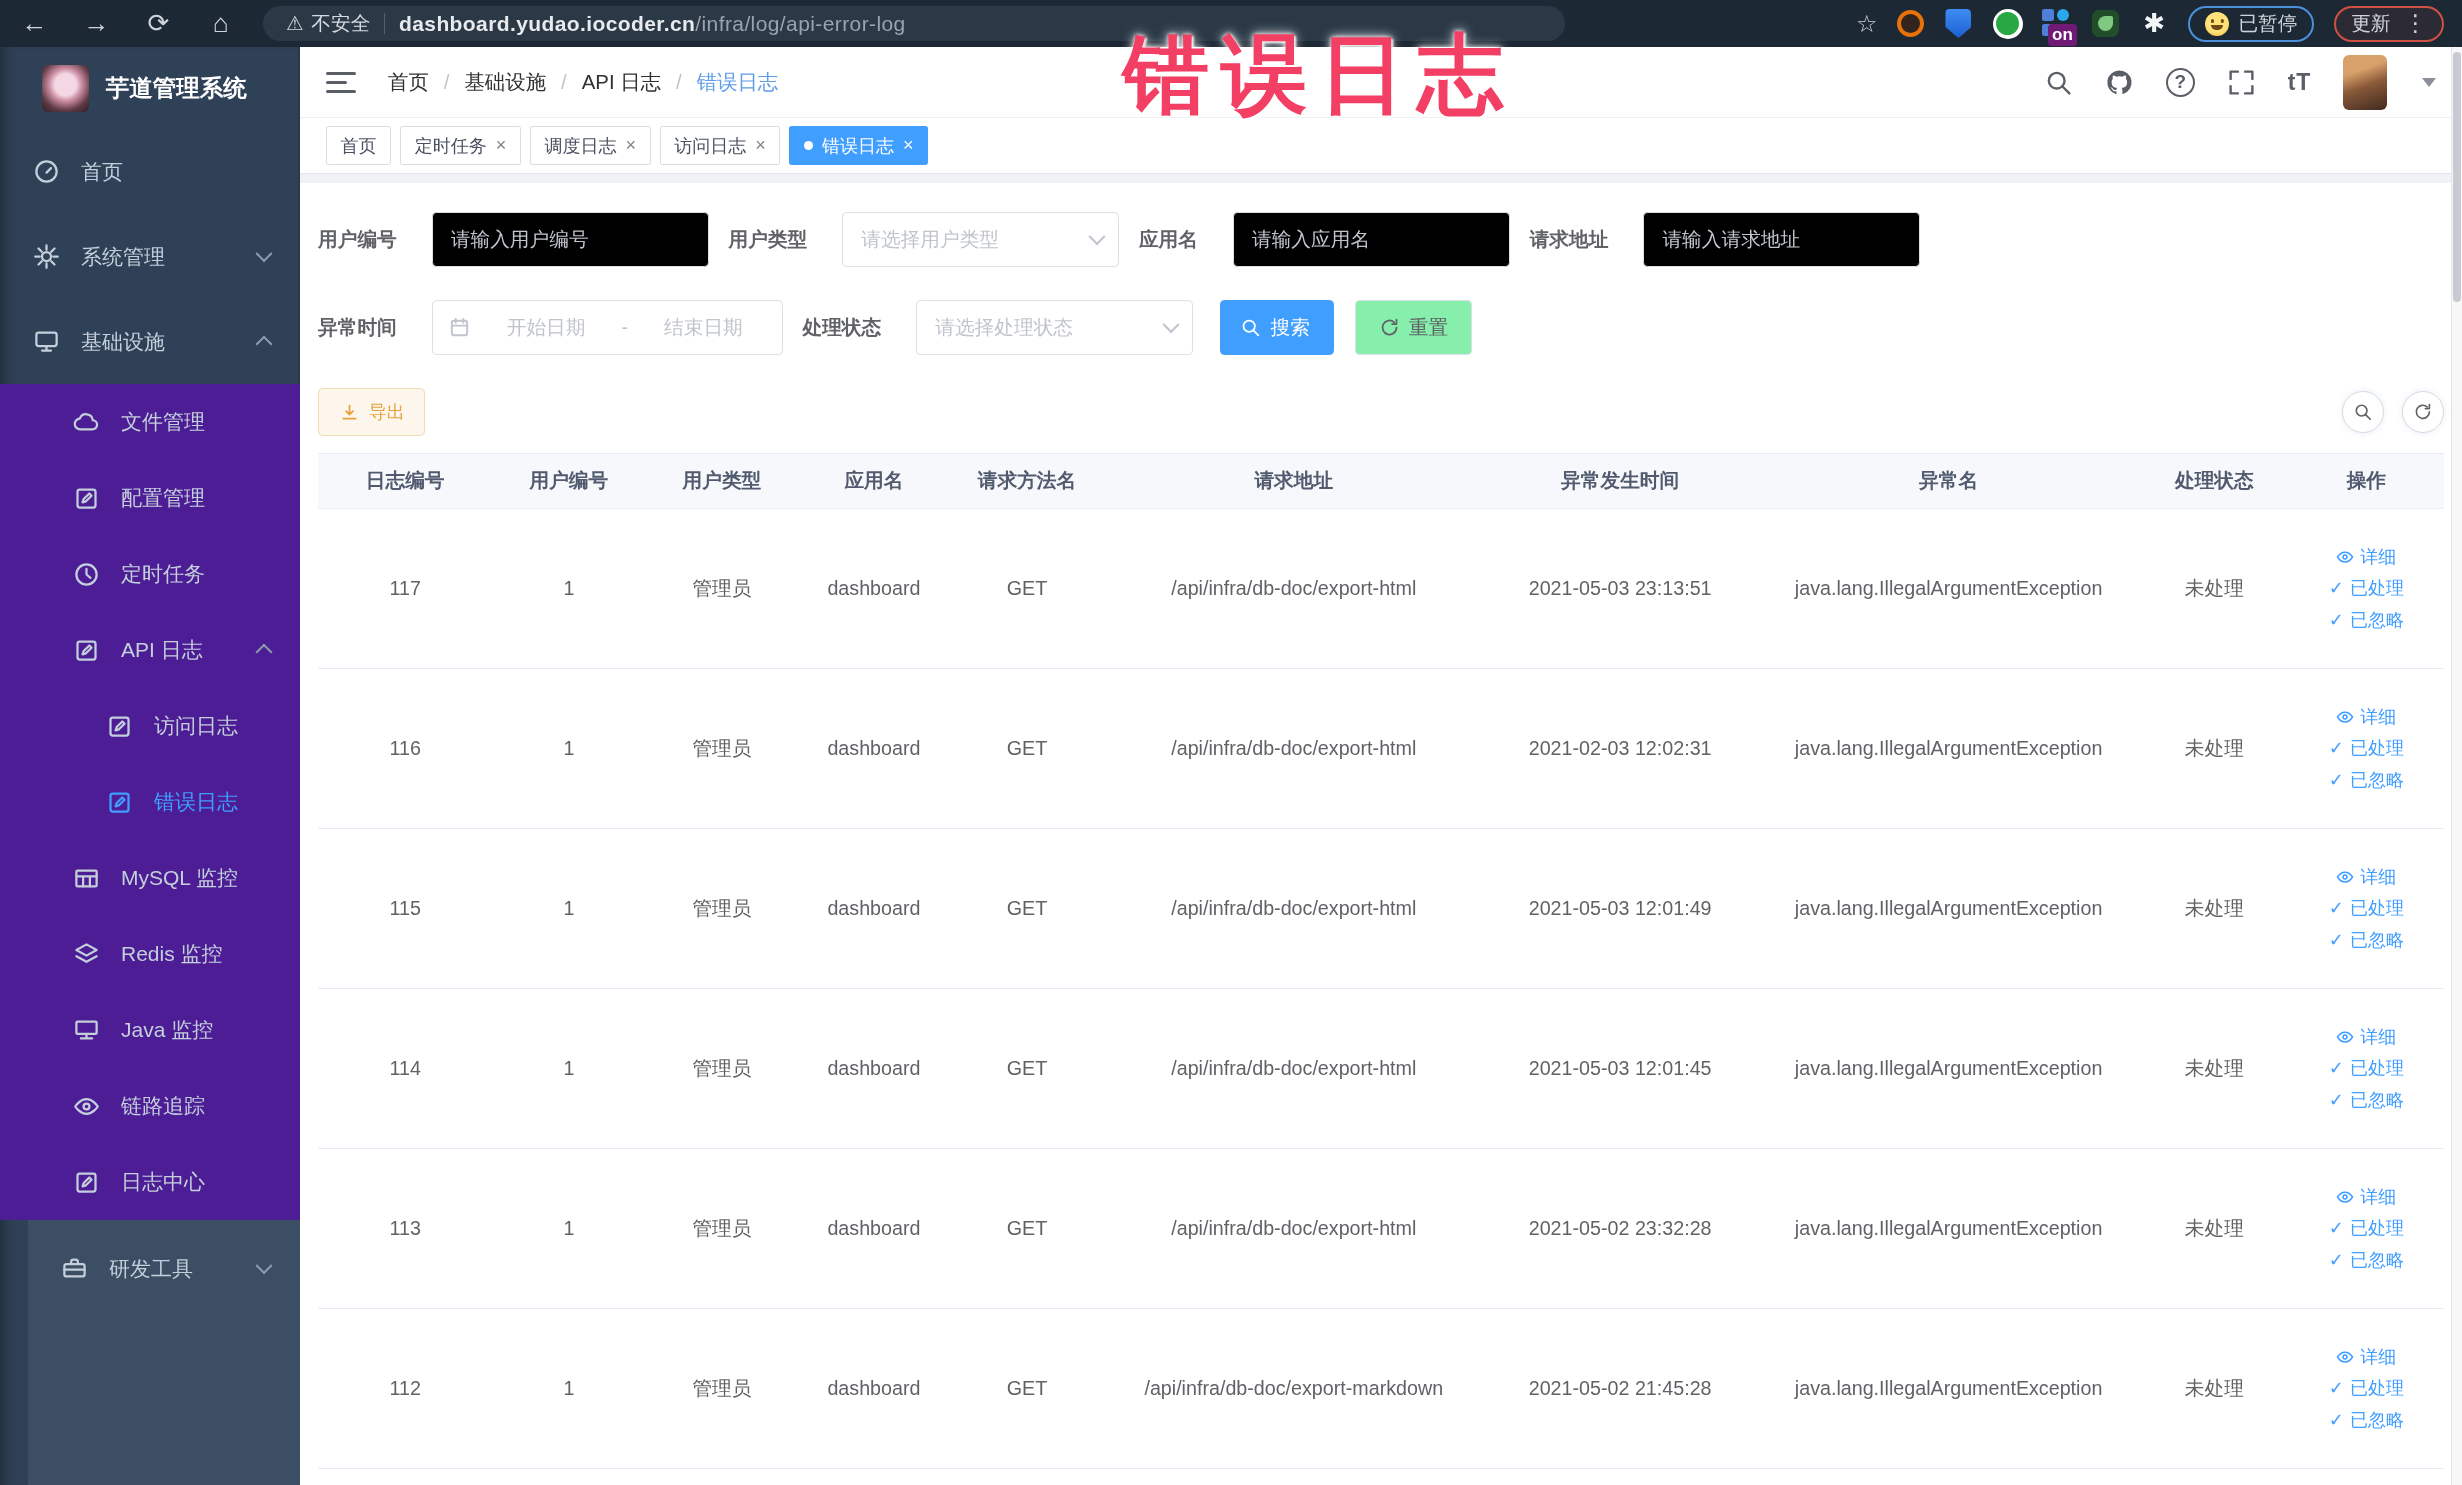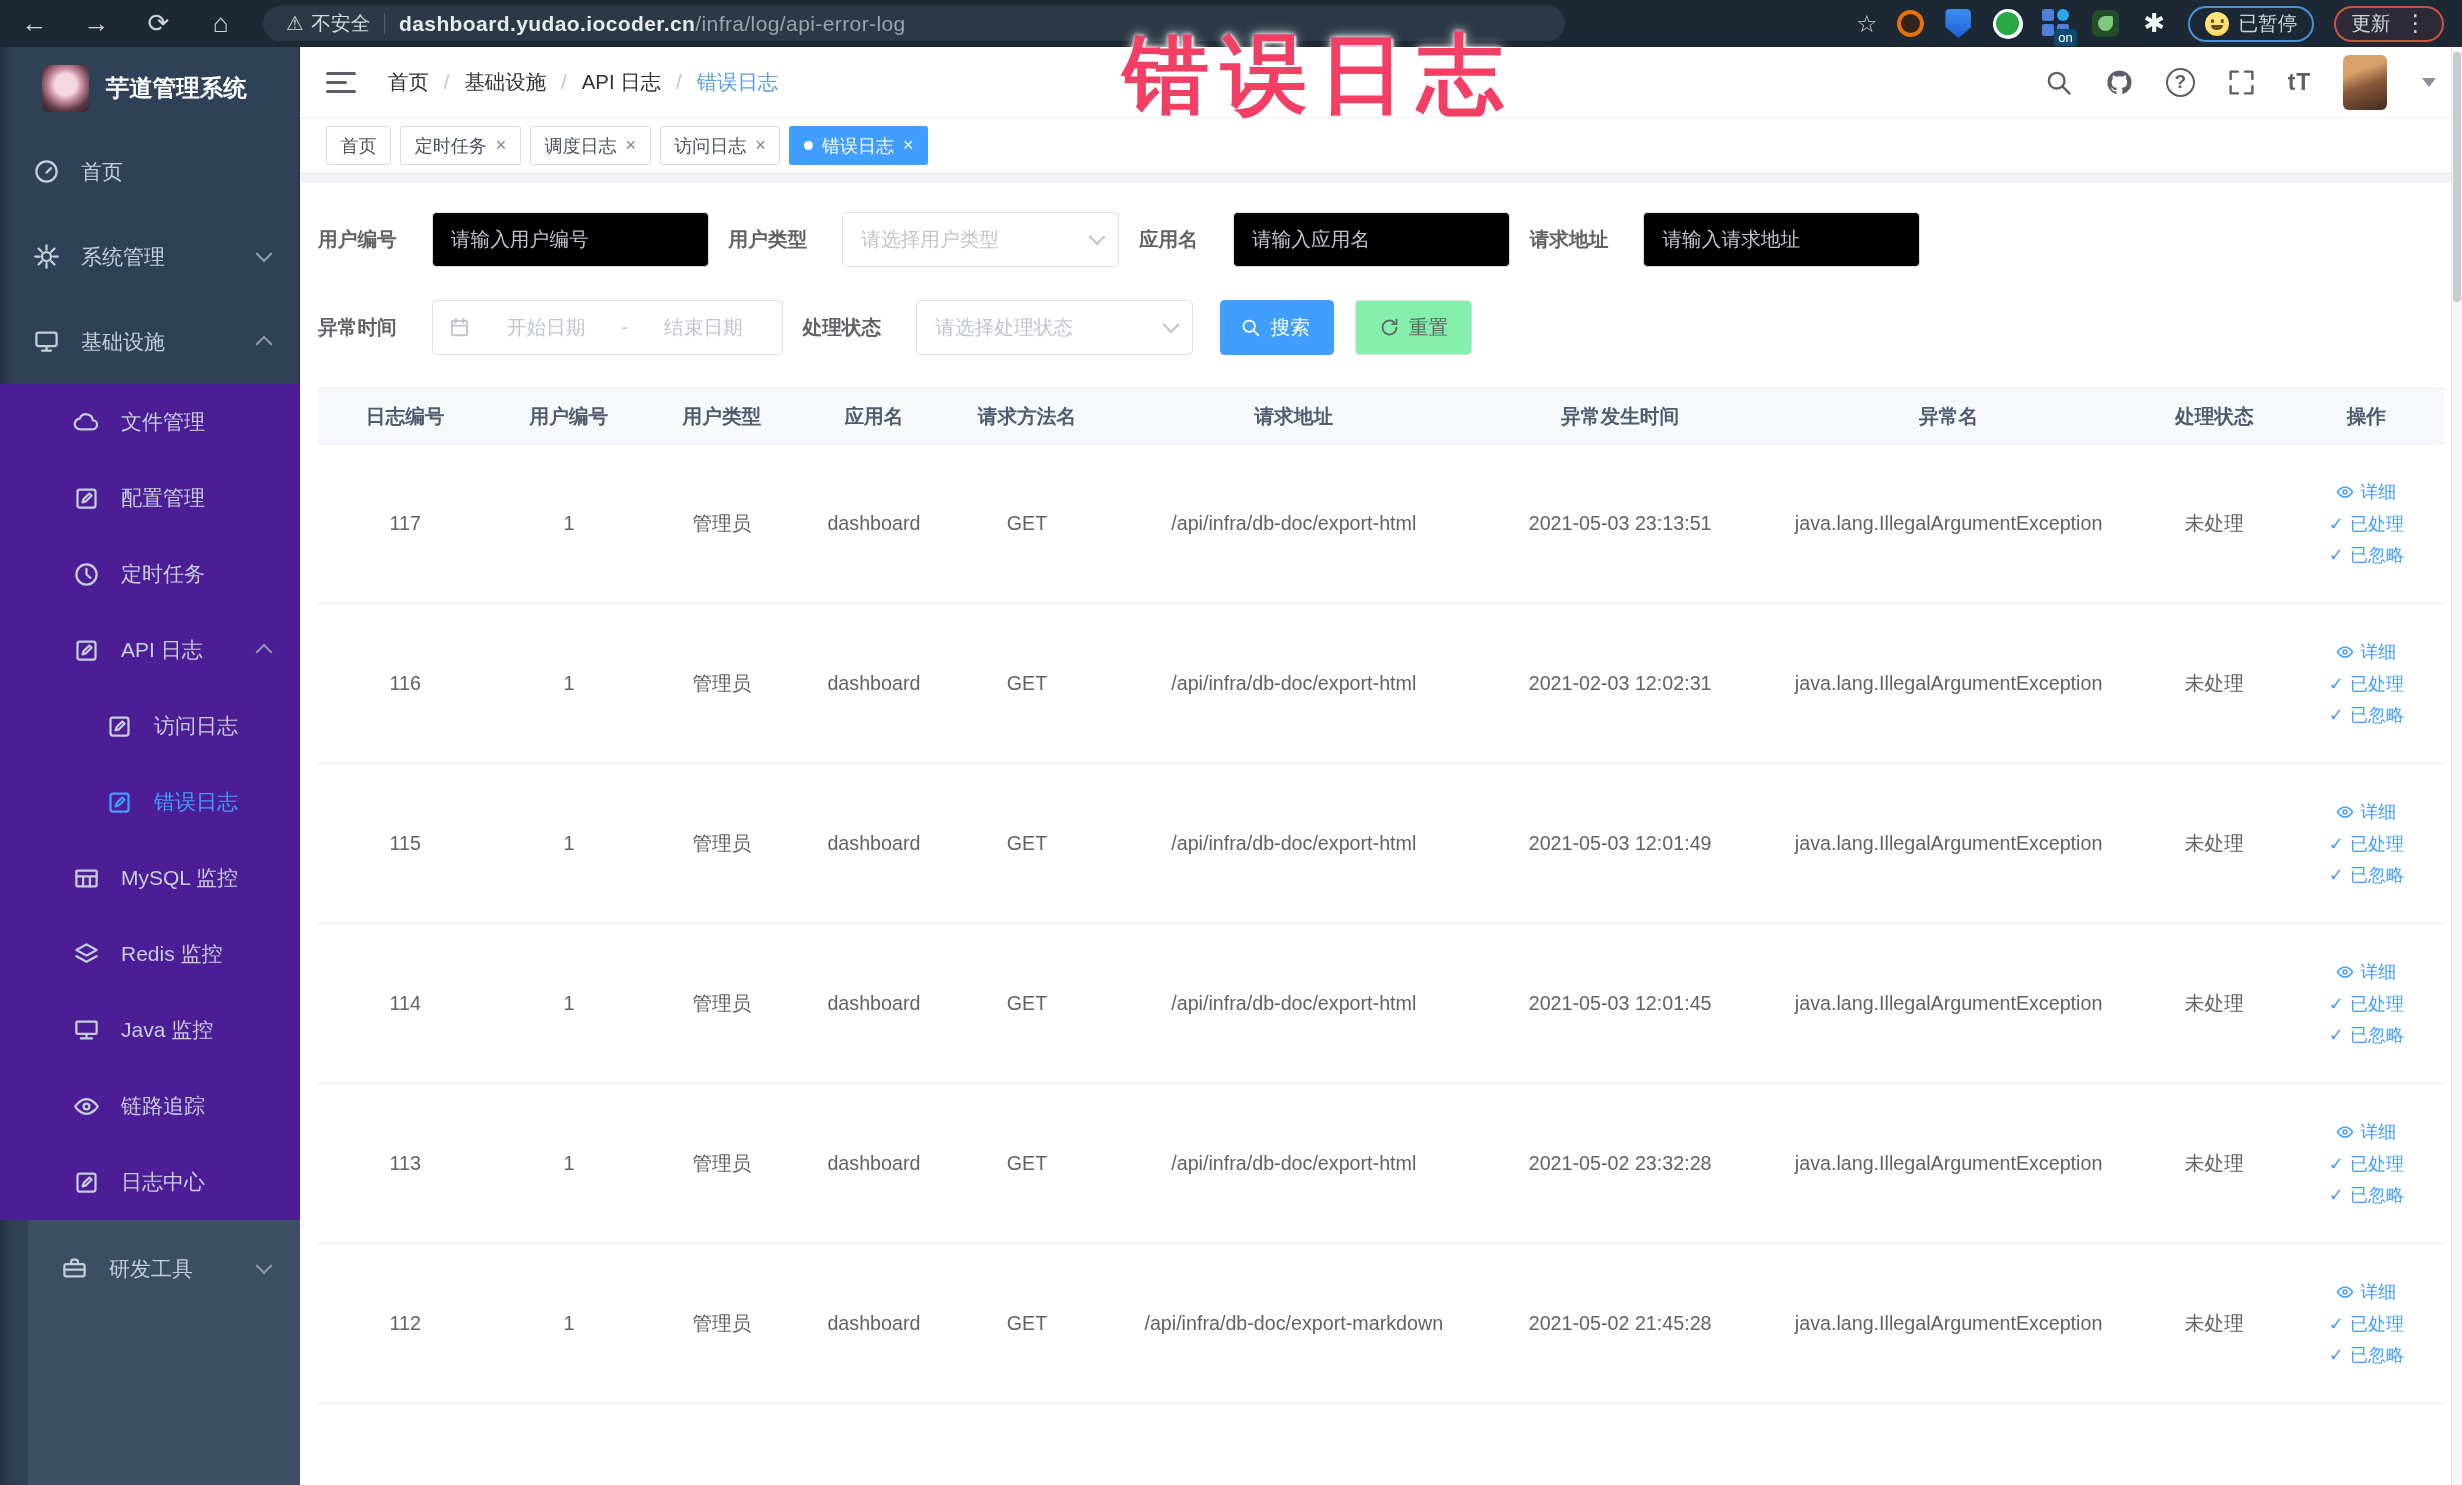--- a/index.html
+++ b/index.html
@@ -20,22 +20,22 @@
   .b-right { margin-left:auto; display:flex; align-items:center; gap:19.7px; }
   .b-star { color:#cfd4da; font-size:24px; }
   .ext { width:29px; height:29px; border-radius:6px; display:flex; align-items:center; justify-content:center; position:relative; }
   .ext-orange { border:4.5px solid #e8710a; border-radius:50%; width:27px; height:27px; background:#30241c; }
   .ext-shield { width:26px; height:29px; background:linear-gradient(180deg,#3d8df5,#1c5fd0); border-radius:4.5px 4.5px 10.6px 10.6px; clip-path:polygon(0 0,100% 0,100% 62%,50% 100%,0 62%); }
   .ext-green { width:30px; height:30px; border-radius:50%; background:#fff; display:flex;align-items:center;justify-content:center; }
   .ext-green > i { width:23px;height:23px;border-radius:50%;background:#28a745;display:block; }
   .ext-grid { width:29px;height:29px; display:grid; grid-template-columns:12px 12px; grid-template-rows:12px 12px; gap:3px; }
   .ext-grid b { background:#4f7fd9; border-radius:2.3px; }
   .ext-grid b:nth-child(2){ background:#2aa7e8; border-radius:50%; }
-  .on-badge { position:absolute; right:-6px; bottom:-7.6px; background:#0c4a6e; color:#fff;
-    font-size:13px; font-weight:400; padding:0.8px 4.5px; border-radius:3.8px; }
+  .on-badge { position:absolute; right:-6px; bottom:-7.6px; background:#701a75; color:#fff;
+    font-size:17px; font-weight:700; padding:0.8px 4.5px; border-radius:3.8px; }
   .ext-leaf { width:27px; height:27px; border-radius:6.8px; background:#214d2b; }
   .ext-leaf::after { content:""; display:block; width:15px;height:15px;margin:6px; border-radius:50% 1.5px 50% 50%; background:#7ec97f; }
   .ext-puzzle { color:#f2f4f6; font-size:26px; }
   .pill { height:36px; border-radius:18px; display:flex; align-items:center; padding:0 15px; gap:9px; font-size:19.7px; color:#cfd4da; }
   .pill-paused { border:2.3px solid #4b90d8; }
   .emoji { width:24px; height:24px; border-radius:50%; background:radial-gradient(circle at 50% 40%, #ffe27a 0 55%, #f5b92e 100%); position:relative; }
   .emoji::before { content:""; position:absolute; left:5.3px; top:7.6px; width:3.8px;height:3.8px;border-radius:50%;background:#6b4b12; box-shadow:9.8px 0 0 #6b4b12; }
   .emoji::after { content:""; position:absolute; left:6px; top:13.6px; width:12px;height:5.3px; border-radius:0 0 12px 12px; background:#6b4b12; }
   .pill-update { border:2.3px solid #cf5144; background:rgba(160,60,50,.12); }
   .pill-update .dots { font-size:23px; color:#cfd4da; margin-left:4.5px; }
@@ -432,20 +432,42 @@
         </button>
         <button class="btn btn-reset">
           <svg class="ic" viewBox="0 0 24 24">
               <path d="M20 12a8 8 0 1 1-2.6-5.9"></path>
               <path d="M20 3v5h-5"></path>
             </svg>
           <span>重置</span>
         </button>
       </div>
 
+      <div class="toolrow">
+        <button class="btn btn-export">
+          <svg class="ic" viewBox="0 0 24 24">
+              <path d="M12 4v10M8 10.5l4 4 4-4M5 19h14"></path>
+            </svg>
+          <span>导出</span>
+        </button>
+        <div class="tool-right">
+          <span class="circ-btn">
+            <svg class="ic" viewBox="0 0 24 24">
+                <circle cx="10.5" cy="10.5" r="6.5"></circle>
+                <path d="M15.3 15.3L21 21"></path>
+              </svg>
+          </span>
+          <span class="circ-btn">
+            <svg class="ic" viewBox="0 0 24 24">
+                <path d="M20 12a8 8 0 1 1-2.6-5.9"></path>
+                <path d="M20 3v5h-5"></path>
+              </svg>
+          </span>
+        </div>
+      </div>
 
       <table>
         <colgroup>
           <col style="width:8.2%">
             <col style="width:7.2%">
             <col style="width:7.2%">
             <col style="width:7.1%">
           <col style="width:7.3%">
             <col style="width:17.8%">
             <col style="width:12.9%">

